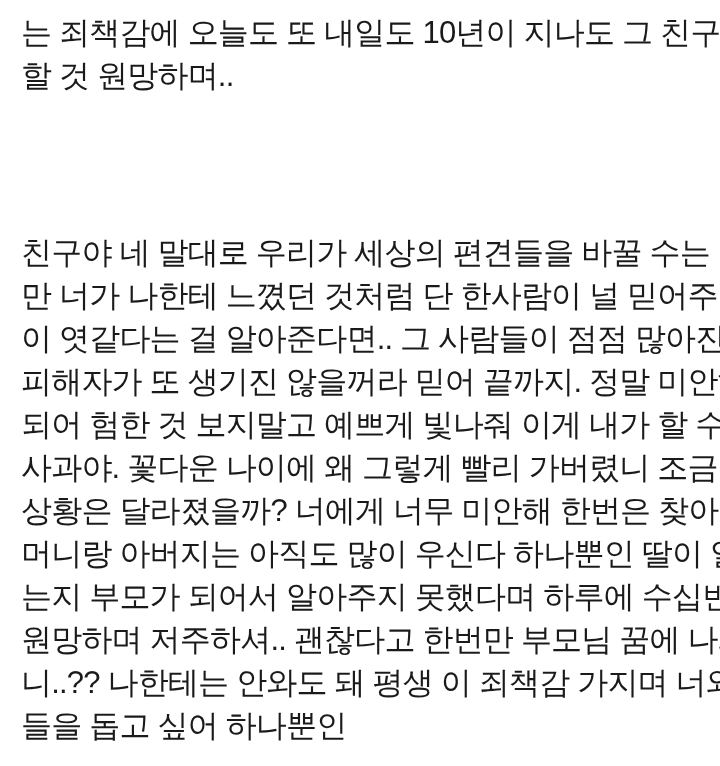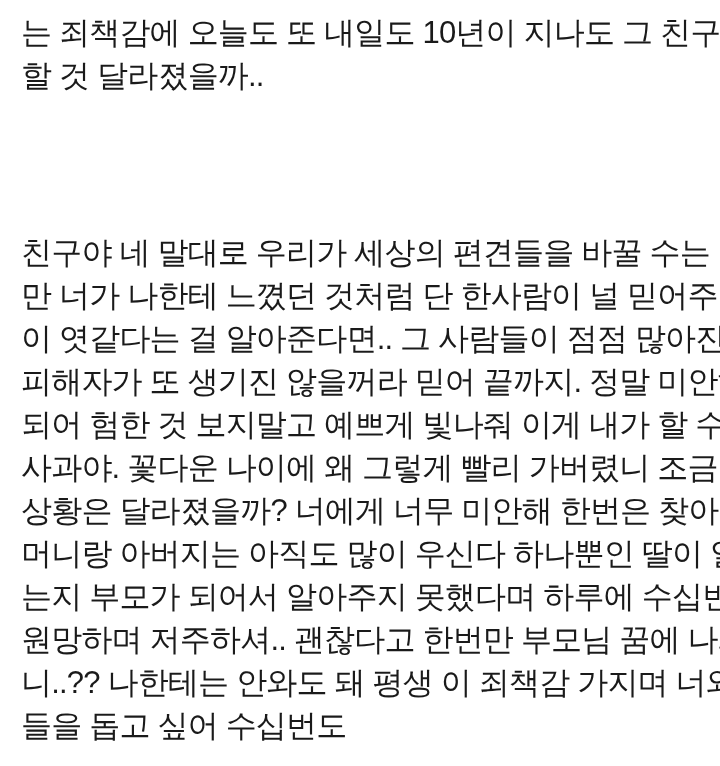--- a/index.html
+++ b/index.html
@@ -35,30 +35,30 @@
     white-space: nowrap;
     height: 43px;
   }
 </style>
 </head>
 <body>
 
 <div class="page">
   <div class="paragraph paragraph-top">
       <div class="text-line">는 죄책감에 오늘도 또 내일도 10년이 지나도 그 친구를 찾아가지 못</div>
-      <div class="text-line">할 것 달라졌을까..</div>
+      <div class="text-line">할 것 원망하며..</div>
     </div>
 
   <div class="paragraph paragraph-main">
       <div class="text-line">친구야 네 말대로 우리가 세상의 편견들을 바꿀 수는 없을꺼야 하지</div>
       <div class="text-line">만 너가 나한테 느꼈던 것처럼 단 한사람이 널 믿어주고 이런 상황들</div>
       <div class="text-line">이 엿같다는 걸 알아준다면.. 그 사람들이 점점 많아진다면 너와 같은</div>
       <div class="text-line">피해자가 또 생기진 않을꺼라 믿어 끝까지. 정말 미안해 하늘에 별이</div>
       <div class="text-line">되어 험한 것 보지말고 예쁘게 빛나줘 이게 내가 할 수 있는 위로이자</div>
       <div class="text-line">사과야. 꽃다운 나이에 왜 그렇게 빨리 가버렸니 조금만 버텨줬다면</div>
       <div class="text-line">상황은 달라졌을까? 너에게 너무 미안해 한번은 찾아가지 못했어 어</div>
       <div class="text-line">머니랑 아버지는 아직도 많이 우신다 하나뿐인 딸이 얼마나 힘들었</div>
       <div class="text-line">는지 부모가 되어서 알아주지 못했다며 하루에 수십번도 자신들을</div>
       <div class="text-line">원망하며 저주하셔.. 괜찮다고 한번만 부모님 꿈에 나와줄 순 없겠</div>
       <div class="text-line">니..?? 나한테는 안와도 돼 평생 이 죄책감 가지며 너와 비슷한 사람</div>
-      <div class="text-line">들을 돕고 싶어 수십번도</div>
+      <div class="text-line">들을 돕고 싶어 하나뿐인</div>
     </div>
 </div>
 
 </body></html>

